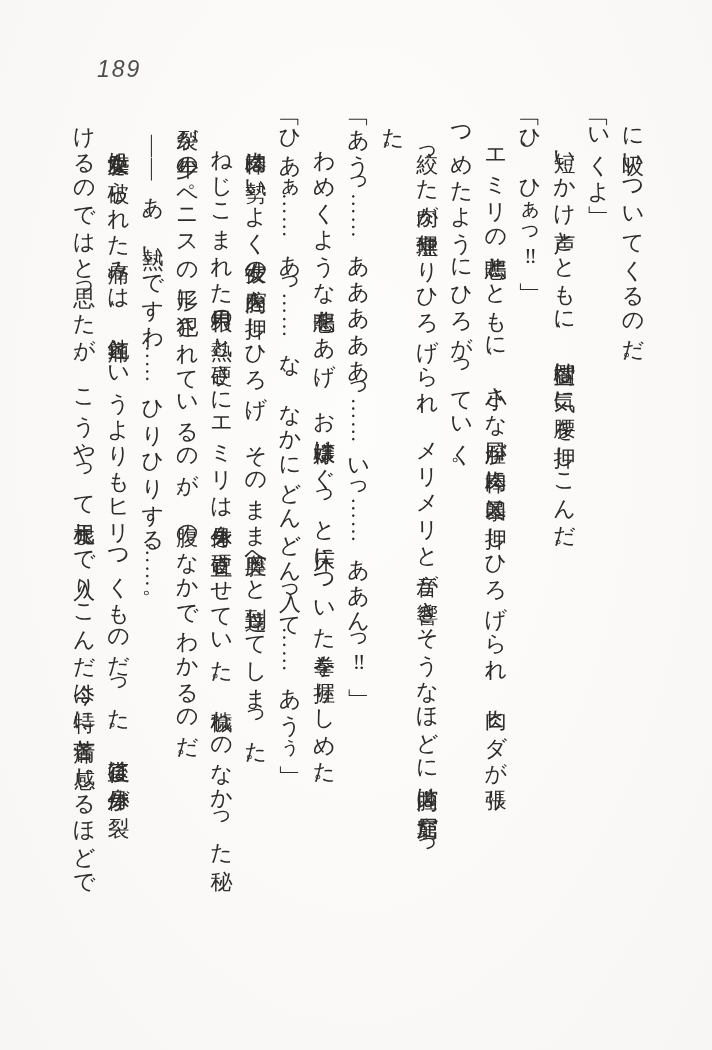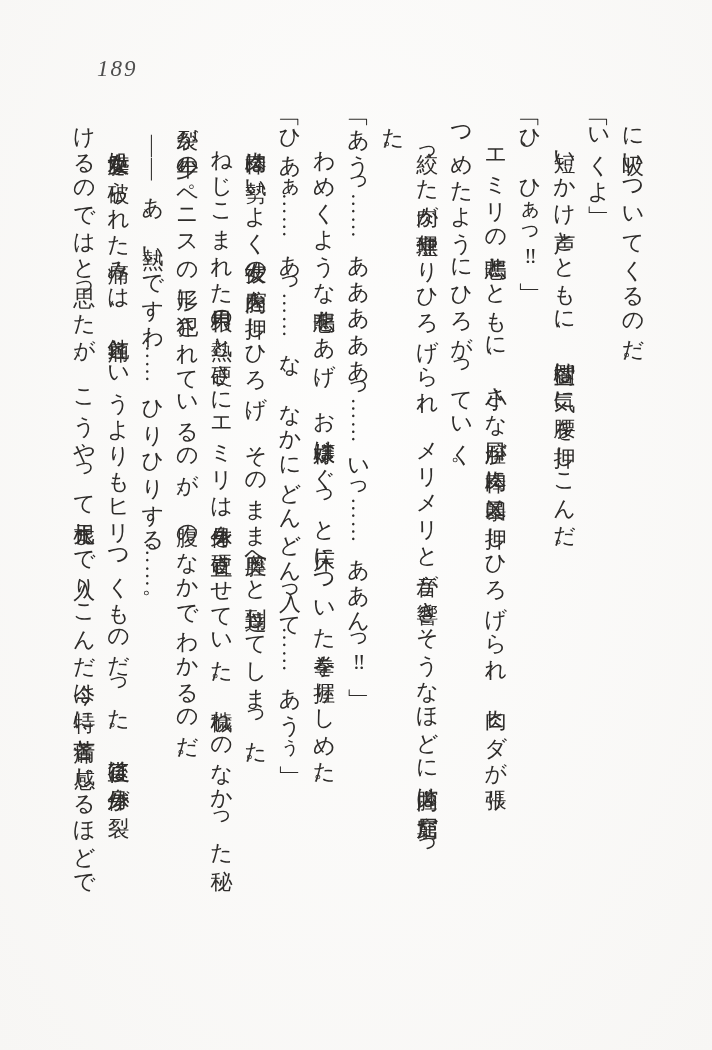--- a/index.html
+++ b/index.html
@@ -17,21 +17,21 @@
     position: absolute;
     inset: 0;
     background:
       radial-gradient(ellipse at 50% 40%, rgba(255,255,255,0.6), rgba(0,0,0,0.015)),
       #fbfaf8;
   }
   .page-number {
     position: absolute;
     top: 56px;
     left: 97px;
-    font-family: Liberation Serif, serif;
+    font-family: Liberation Sans, sans-serif;
     font-style: italic;
     font-size: 23px;
     letter-spacing: 2px;
     color: #4d4d4d;
   }
   .vtext {
     position: absolute;
     top: 112px;
     right: 62px;
     height: 886px;

